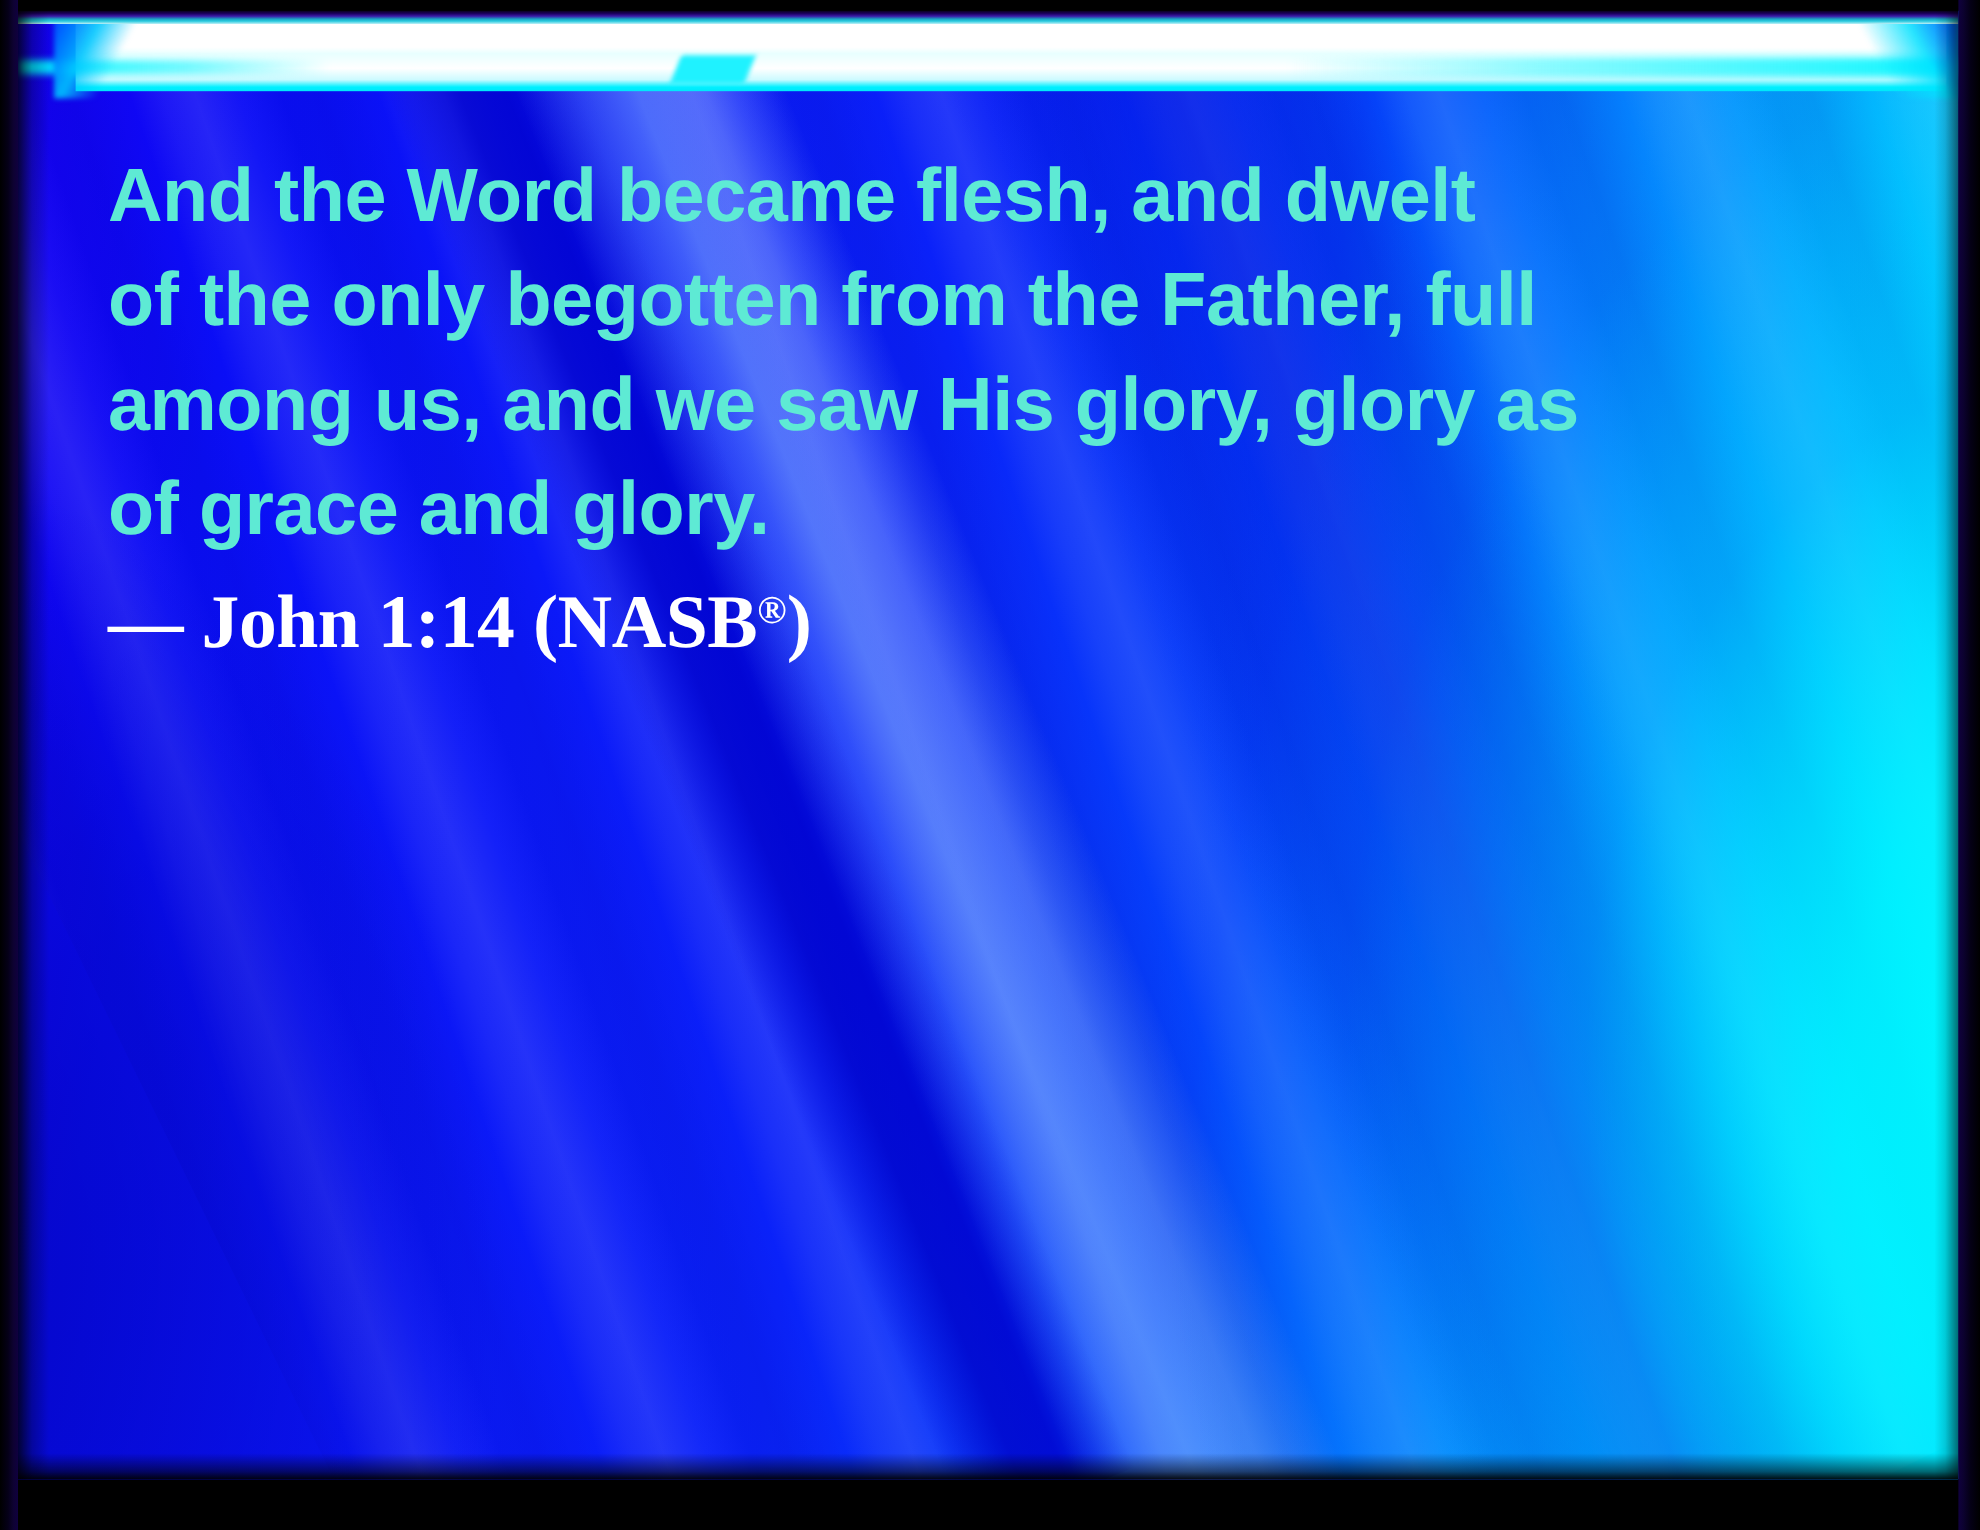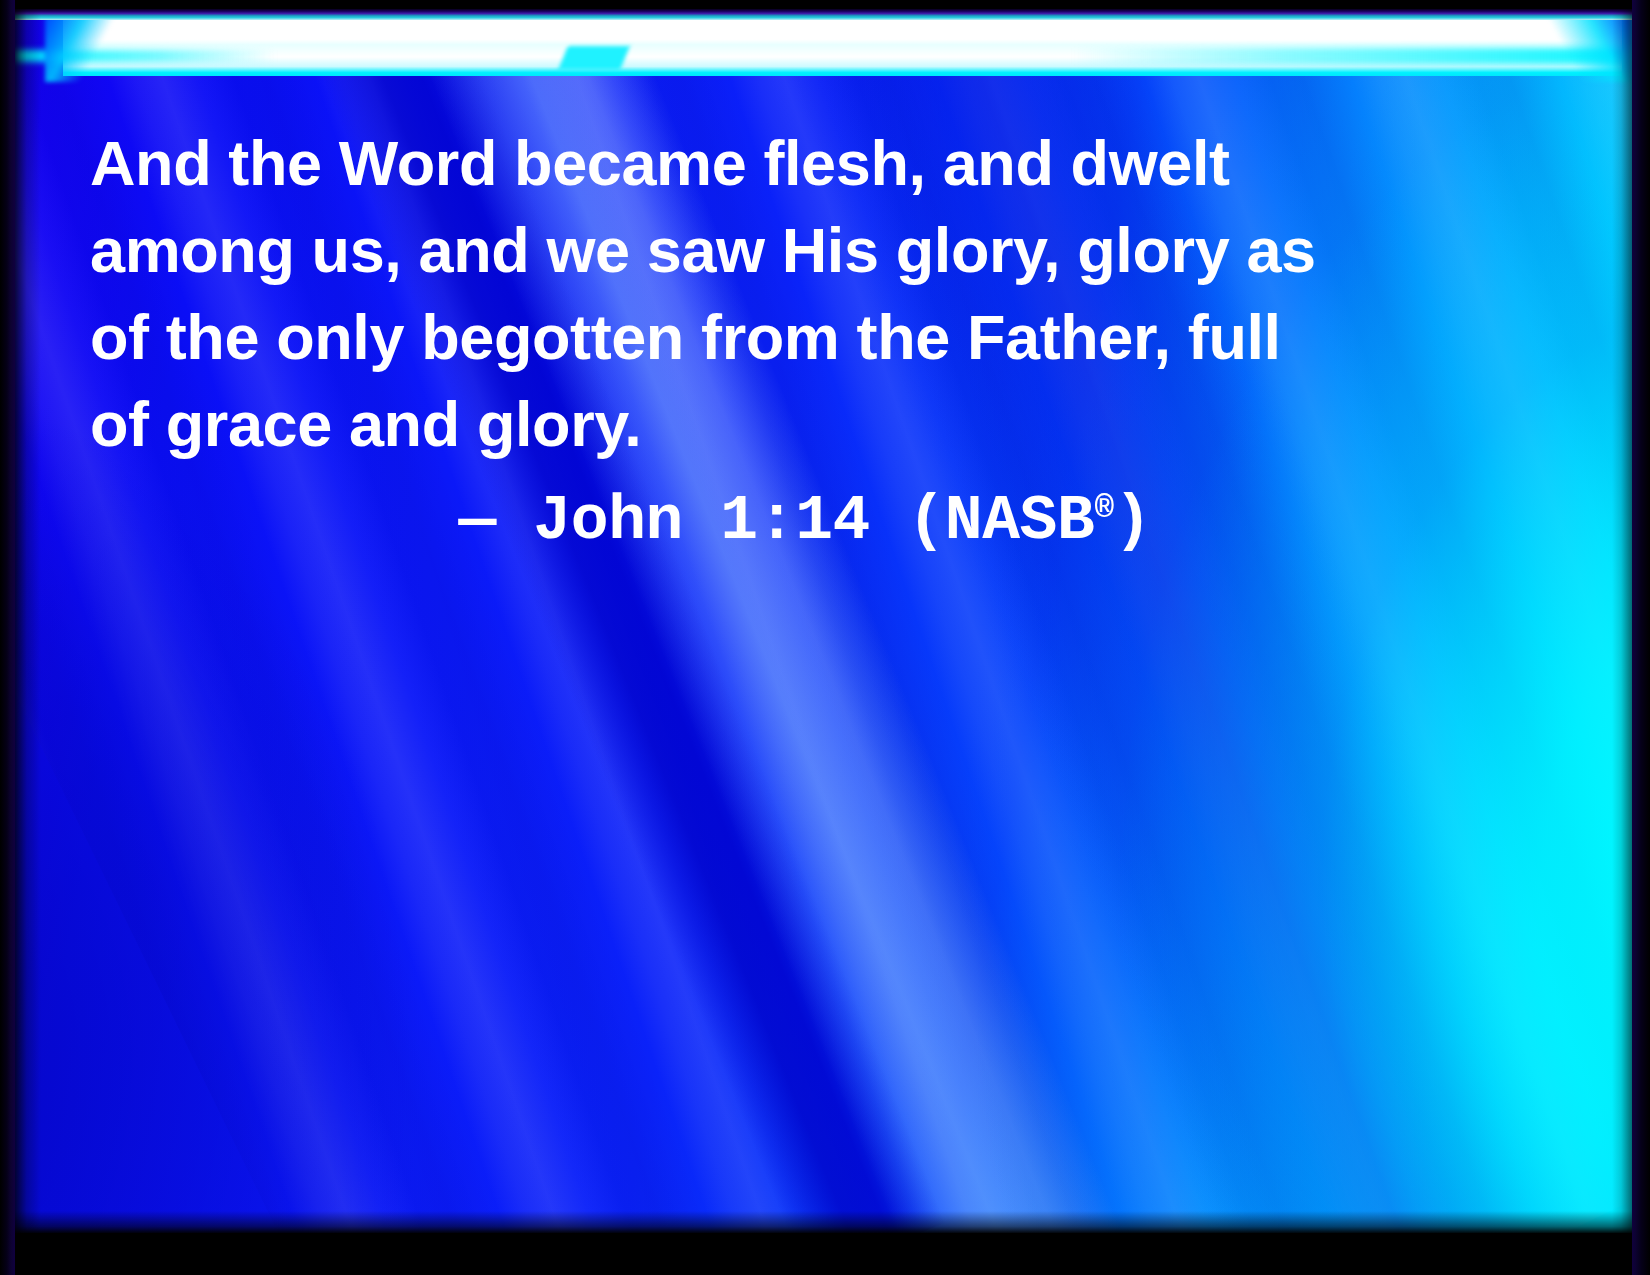--- a/index.html
+++ b/index.html
@@ -240,44 +240,44 @@
       #28c9de 80%,
       #bff1f7 100%);
   }
 
   
   .verse {
     position: absolute;
     left: 75px;
     top: 112px;
     width: 1430px;
-    color: #ffffff;
+    color: #5eead4;
     font-weight: bold;
     font-size: 63px;
     line-height: 87px;
     letter-spacing: -0.4px;
     font-family: "Liberation Sans", "DejaVu Sans", sans-serif;
   }
   .verse-line {
     white-space: nowrap;
   }
 
   .attrib {
     position: absolute;
     left: 75px;
     top: 458px;
     width: 1430px;
-    text-align: center;
+    text-align: left;
     color: #ffffff;
     font-weight: bold;
     font-size: 63px;
     line-height: 87px;
     letter-spacing: -0.4px;
     white-space: nowrap;
-    font-family: Liberation Mono, monospace;
+    font-family: Liberation Serif, serif;
   }
   .attrib sup {
     font-size: 0.52em;
     vertical-align: 0.62em;
     font-weight: bold;
     letter-spacing: 0;
   }
 
   
   .edge {
@@ -337,22 +337,22 @@
       <div class="topbar-streak"></div>
       <div class="topbar-streak2"></div>
       <div class="topbar-notch"></div>
       <div class="topbar-bevel-l"></div>
       <div class="topbar-bevel-r"></div>
       <div class="topbar-rule"></div>
     </div>
 
     <div class="verse">
       <div class="verse-line">And the Word became flesh, and dwelt</div>
+      <div class="verse-line">of the only begotten from the Father, full</div>
       <div class="verse-line">among us, and we saw His glory, glory as</div>
-      <div class="verse-line">of the only begotten from the Father, full</div>
       <div class="verse-line">of grace and glory.</div>
     </div>
 
     <div class="attrib"><span>—</span><span>&nbsp;</span><span>John</span><span>&nbsp;</span><span>1:14</span><span>&nbsp;</span><span>(NASB</span><sup>®</sup><span>)</span></div>
 
     <div class="inner-bottom-fade"></div>
     <div class="inner-left-fade"></div>
     <div class="inner-right-fade"></div>
   </div>
 

